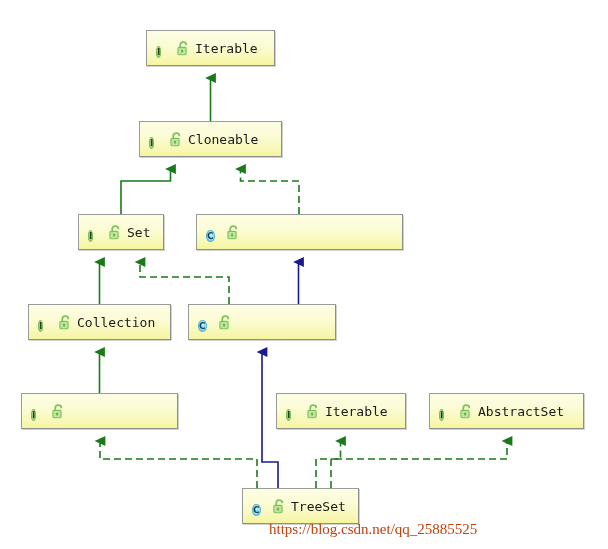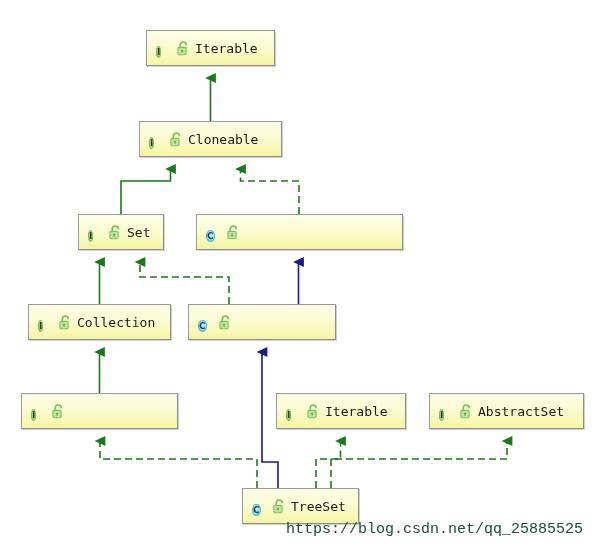--- a/index.html
+++ b/index.html
@@ -80,25 +80,25 @@
   }
   .node-label {
     font-family: "DejaVu Sans Mono", monospace;
     font-size: 13px;
     color: #1a1a1a;
     letter-spacing: 0px;
     padding-right: 8px;
   }
   #watermark {
     position: absolute;
-    left: 286px;
+    left: 269px;
     top: 521px;
-    font-family: Liberation Mono, monospace;
+    font-family: Liberation Serif, serif;
     font-size: 15px;
-    color: #14532d;
+    color: #c2410c;
     white-space: nowrap;
     user-select: none;
   }
 </style>
 </head>
 <body>
 
 <svg id="diagram" viewBox="0 0 608 549" xmlns="http://www.w3.org/2000/svg">
   <defs>
     <marker id="arrow-green" markerWidth="12" markerHeight="12" refX="5.4" refY="6" orient="auto" markerUnits="userSpaceOnUse">

